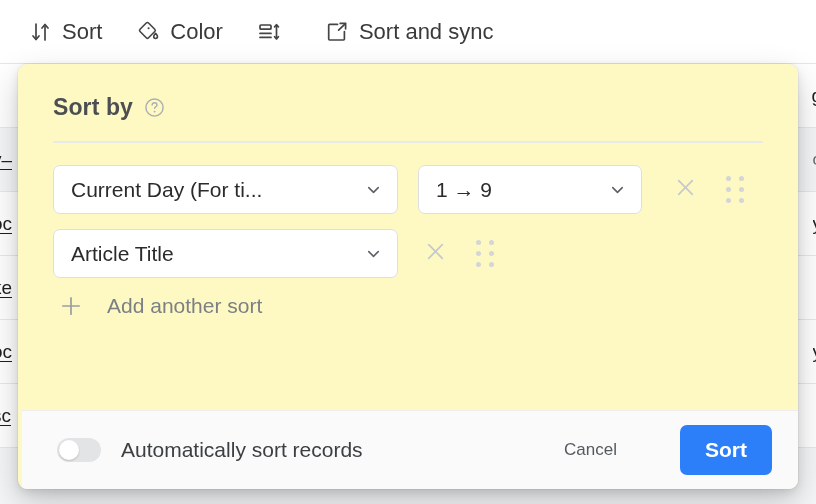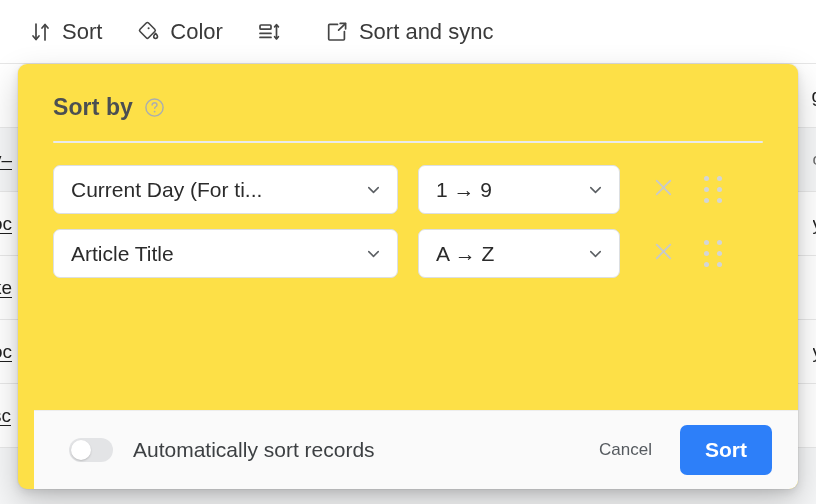--- a/index.html
+++ b/index.html
@@ -92,21 +92,21 @@
     background: #e8e8e8;
   }
 
   
   .modal {
     position: absolute;
     left: 18px;
     top: 64px;
     width: 780px;
     height: 425px;
-    background: #fde047;
+    background: #fef9c3;
     border-radius: 9px;
     box-shadow: 0 0 0 1px rgba(0,0,0,0.04),
                 0 14px 34px rgba(0,0,0,0.20),
                 0 4px 10px rgba(0,0,0,0.10);
     overflow: hidden;
     box-sizing: border-box;
   }
 
   .modal-body { padding: 30px 35px 0 35px; }
 
@@ -156,21 +156,21 @@
     cursor: pointer;
     font-size: 21px;
     color: #2b2b2b;
   }
   .select .val {
     white-space: nowrap;
     overflow: hidden;
     text-overflow: clip;
   }
   .select-field { width: 345px; margin-right: 20px; text-align: right; }
-  .select-dir   { width: 202px; margin-right: 26px; }
+  .select-dir   { width: 224px; margin-right: 26px; }
 
   .chev { flex: 0 0 auto; margin-left: 12px; display: inline-flex; }
 
   .row-remove {
     width: 34px; height: 34px;
     display: inline-flex;
     align-items: center;
     justify-content: center;
     cursor: pointer;
     margin-right: 22px;
@@ -205,28 +205,29 @@
     width: 26px; height: 26px;
     display: inline-flex;
     align-items: center;
     justify-content: center;
     margin-left: 5px;
   }
 
   
   .modal-footer {
     position: absolute;
-    left: 16px; right: 0; bottom: 0;
+    left: 4px; right: 0; bottom: 0;
     height: 79px;
     background: #fafafa;
     border-top: 1px solid #ededed;
     display: flex;
     align-items: center;
     padding: 0 26px 0 35px;
     box-sizing: border-box;
+    gap: 35px;
   }
   .auto-sort {
     display: flex;
     align-items: center;
     gap: 20px;
     cursor: pointer;
   }
   .toggle {
     width: 44px;
     height: 24px;
@@ -417,46 +418,47 @@
 
     <div class="sort-row">
       <div class="select select-field">
         <span class="val">Article Title</span>
         <span class="chev">
           <svg width="19" height="19" viewBox="0 0 20 20" fill="none" stroke="#5b5f63" stroke-width="1.6" stroke-linecap="round" stroke-linejoin="round">
             <path d="M5 8 L10 13 L15 8"></path>
           </svg>
         </span>
       </div>
-      <div class="select select-dir">
-        <span class="val">A → Z</span>
-        <span class="chev">
-          <svg width="19" height="19" viewBox="0 0 20 20" fill="none" stroke="#5b5f63" stroke-width="1.6" stroke-linecap="round" stroke-linejoin="round">
-            <path d="M5 8 L10 13 L15 8"></path>
-          </svg>
-        </span>
-      </div>
       <div class="row-remove">
         <span>
           <svg width="25" height="25" viewBox="0 0 24 24" fill="none" stroke="#c6c9cc" stroke-width="1.7" stroke-linecap="round">
             <path d="M5.5 5.5 L18.5 18.5"></path>
               <path d="M18.5 5.5 L5.5 18.5"></path>
           </svg>
         </span>
       </div>
       <div class="drag-handle">
         <i></i>
           <i></i>
           <i></i>
           <i></i>
           <i></i>
           <i></i>
       </div>
     </div>
 
+    <div class="add-sort">
+      <span class="plus-icon">
+        <svg width="26" height="26" viewBox="0 0 24 24" fill="none" stroke="#9a9ea2" stroke-width="1.6" stroke-linecap="round">
+          <path d="M12 4.5 L12 19.5"></path>
+            <path d="M4.5 12 L19.5 12"></path>
+        </svg>
+      </span>
+      <span>Add another sort</span>
+    </div>
 
   </div>
 
   <div class="modal-footer">
     <div class="auto-sort">
       <span class="toggle">
         <span class="knob"></span>
       </span>
       <span class="auto-sort-label">Automatically sort records</span>
     </div>

